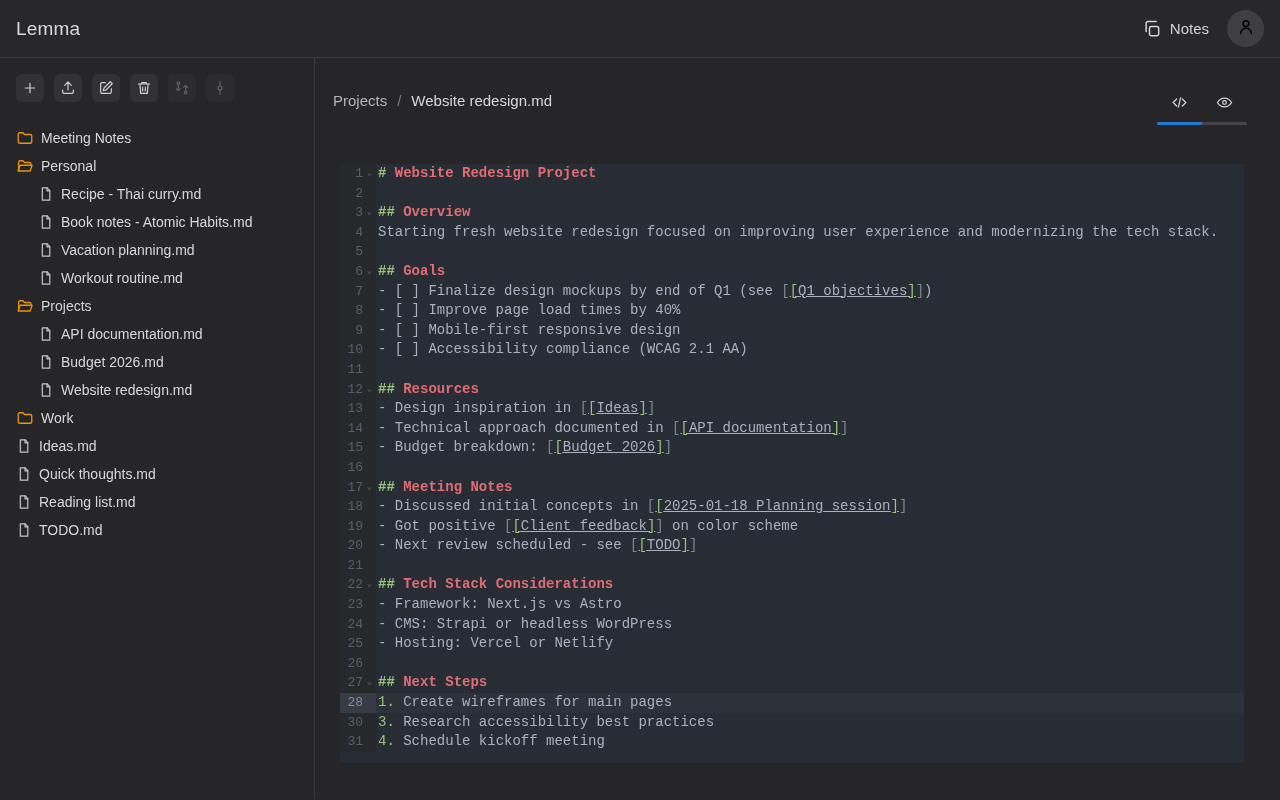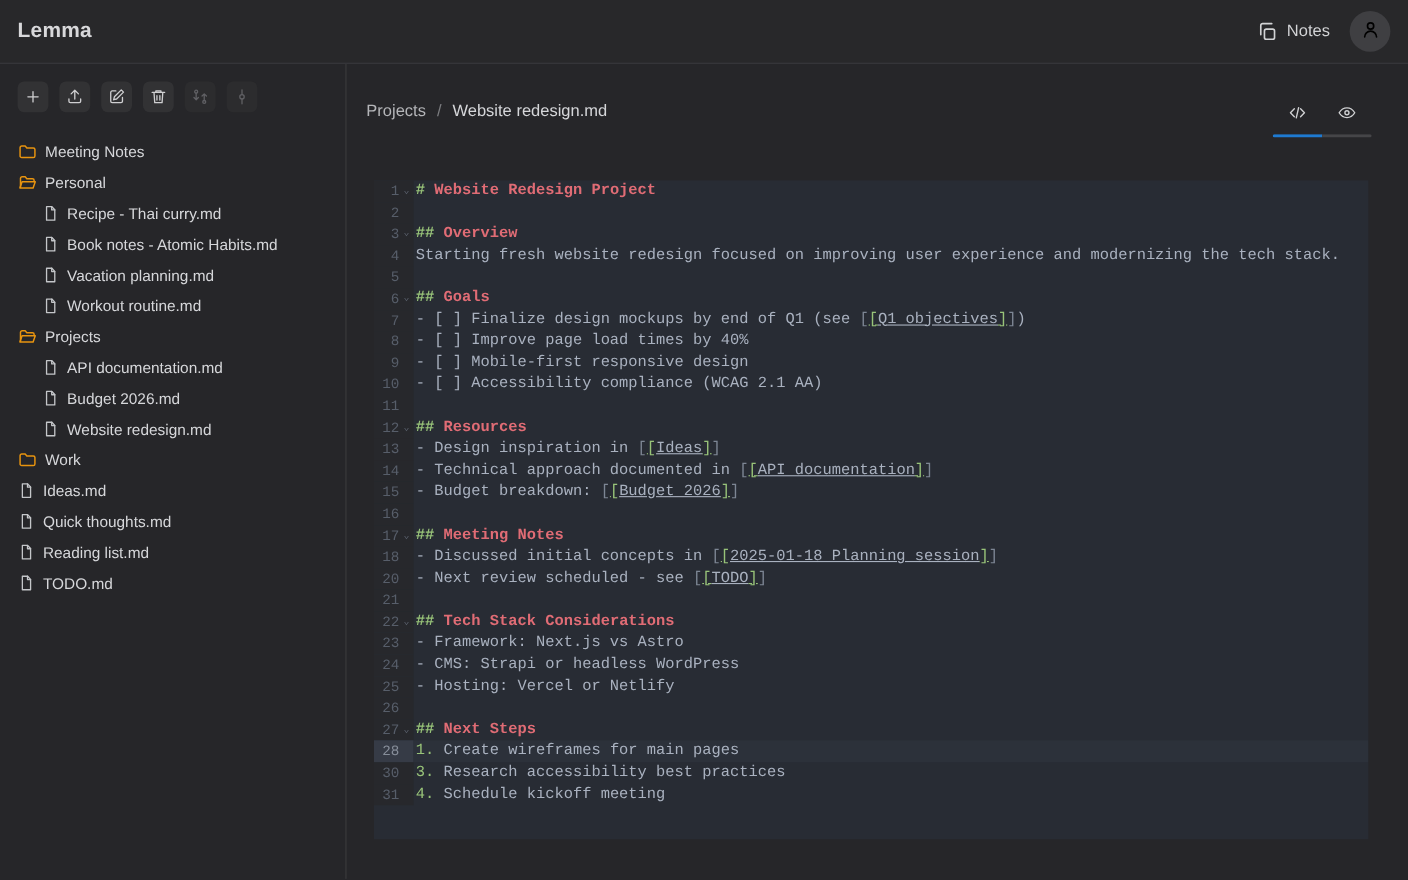--- a/index.html
+++ b/index.html
@@ -8,21 +8,21 @@
     background:#262629;
     font-family:"Liberation Sans", sans-serif;
     color:#d6d7da;
   }
   
   .topbar {
     height:58px; background:#28282a; border-bottom:1px solid #3a3a3d;
     display:flex; align-items:center; justify-content:space-between;
     padding:0 16px;
   }
-  .app-title { font-size:19px; font-weight:bold; color:#d8d8da; letter-spacing:.2px; }
+  .app-title { font-size:19px; font-weight:normal; color:#d8d8da; letter-spacing:.2px; }
   .topbar-right { display:flex; align-items:center; gap:14px; }
   .nav-btn {
     display:flex; align-items:center; gap:8px; background:none; border:none;
     color:#d2d3d5; font-size:15px; font-family:inherit; cursor:pointer; padding:6px 4px;
   }
   .nav-btn .icon svg { display:block; }
   .avatar {
     width:37px; height:37px; border-radius:50%; background:#3f3f42;
     display:flex; align-items:center; justify-content:center; border:none; cursor:pointer;
   }
@@ -347,20 +347,21 @@
         <div class="line-row"><div class="gutter"><span class="lnum">9</span><span class="fold"></span></div><div class="lcontent"><span class="seg-txt">- [ ] Mobile-first responsive design</span></div></div>
         <div class="line-row"><div class="gutter"><span class="lnum">10</span><span class="fold"></span></div><div class="lcontent"><span class="seg-txt">- [ ] Accessibility compliance (WCAG 2.1 AA)</span></div></div>
         <div class="line-row"><div class="gutter"><span class="lnum">11</span><span class="fold"></span></div><div class="lcontent"></div></div>
         <div class="line-row"><div class="gutter"><span class="lnum">12</span><span class="fold">⌄</span></div><div class="lcontent"><span class="seg-hash">## </span><span class="seg-head">Resources</span></div></div>
         <div class="line-row"><div class="gutter"><span class="lnum">13</span><span class="fold"></span></div><div class="lcontent"><span class="seg-txt">- Design inspiration in </span><span class="seg-obr">[</span><span class="seg-ibr">[</span><span class="seg-lnk">Ideas</span><span class="seg-ibr">]</span><span class="seg-obr">]</span></div></div>
         <div class="line-row"><div class="gutter"><span class="lnum">14</span><span class="fold"></span></div><div class="lcontent"><span class="seg-txt">- Technical approach documented in </span><span class="seg-obr">[</span><span class="seg-ibr">[</span><span class="seg-lnk">API documentation</span><span class="seg-ibr">]</span><span class="seg-obr">]</span></div></div>
         <div class="line-row"><div class="gutter"><span class="lnum">15</span><span class="fold"></span></div><div class="lcontent"><span class="seg-txt">- Budget breakdown: </span><span class="seg-obr">[</span><span class="seg-ibr">[</span><span class="seg-lnk">Budget 2026</span><span class="seg-ibr">]</span><span class="seg-obr">]</span></div></div>
         <div class="line-row"><div class="gutter"><span class="lnum">16</span><span class="fold"></span></div><div class="lcontent"></div></div>
         <div class="line-row"><div class="gutter"><span class="lnum">17</span><span class="fold">⌄</span></div><div class="lcontent"><span class="seg-hash">## </span><span class="seg-head">Meeting Notes</span></div></div>
         <div class="line-row"><div class="gutter"><span class="lnum">18</span><span class="fold"></span></div><div class="lcontent"><span class="seg-txt">- Discussed initial concepts in </span><span class="seg-obr">[</span><span class="seg-ibr">[</span><span class="seg-lnk">2025-01-18 Planning session</span><span class="seg-ibr">]</span><span class="seg-obr">]</span></div></div>
+        <div class="line-row"><div class="gutter"><span class="lnum">19</span><span class="fold"></span></div><div class="lcontent"><span class="seg-txt">- Got positive </span><span class="seg-obr">[</span><span class="seg-ibr">[</span><span class="seg-lnk">Client feedback</span><span class="seg-ibr">]</span><span class="seg-obr">]</span><span class="seg-txt"> on color scheme</span></div></div>
         <div class="line-row"><div class="gutter"><span class="lnum">20</span><span class="fold"></span></div><div class="lcontent"><span class="seg-txt">- Next review scheduled - see </span><span class="seg-obr">[</span><span class="seg-ibr">[</span><span class="seg-lnk">TODO</span><span class="seg-ibr">]</span><span class="seg-obr">]</span></div></div>
         <div class="line-row"><div class="gutter"><span class="lnum">21</span><span class="fold"></span></div><div class="lcontent"></div></div>
         <div class="line-row"><div class="gutter"><span class="lnum">22</span><span class="fold">⌄</span></div><div class="lcontent"><span class="seg-hash">## </span><span class="seg-head">Tech Stack Considerations</span></div></div>
         <div class="line-row"><div class="gutter"><span class="lnum">23</span><span class="fold"></span></div><div class="lcontent"><span class="seg-txt">- Framework: Next.js vs Astro</span></div></div>
         <div class="line-row"><div class="gutter"><span class="lnum">24</span><span class="fold"></span></div><div class="lcontent"><span class="seg-txt">- CMS: Strapi or headless WordPress</span></div></div>
         <div class="line-row"><div class="gutter"><span class="lnum">25</span><span class="fold"></span></div><div class="lcontent"><span class="seg-txt">- Hosting: Vercel or Netlify</span></div></div>
         <div class="line-row"><div class="gutter"><span class="lnum">26</span><span class="fold"></span></div><div class="lcontent"></div></div>
         <div class="line-row"><div class="gutter"><span class="lnum">27</span><span class="fold">⌄</span></div><div class="lcontent"><span class="seg-hash">## </span><span class="seg-head">Next Steps</span></div></div>
         <div class="line-row active"><div class="gutter"><span class="lnum">28</span><span class="fold"></span></div><div class="lcontent"><span class="seg-num">1.</span><span class="seg-txt"> Create wireframes for main pages</span></div></div>
         <div class="line-row"><div class="gutter"><span class="lnum">30</span><span class="fold"></span></div><div class="lcontent"><span class="seg-num">3.</span><span class="seg-txt"> Research accessibility best practices</span></div></div>

